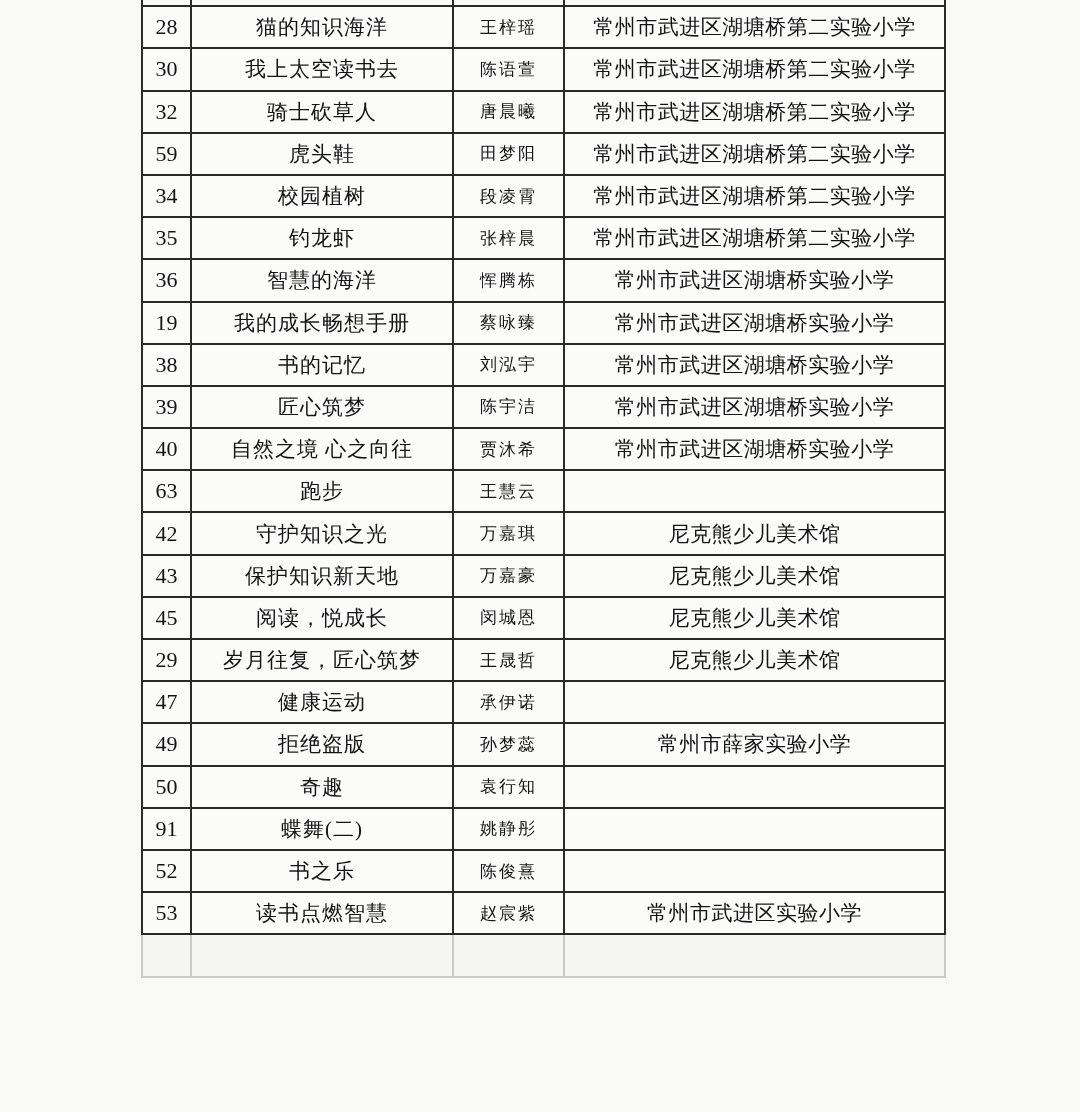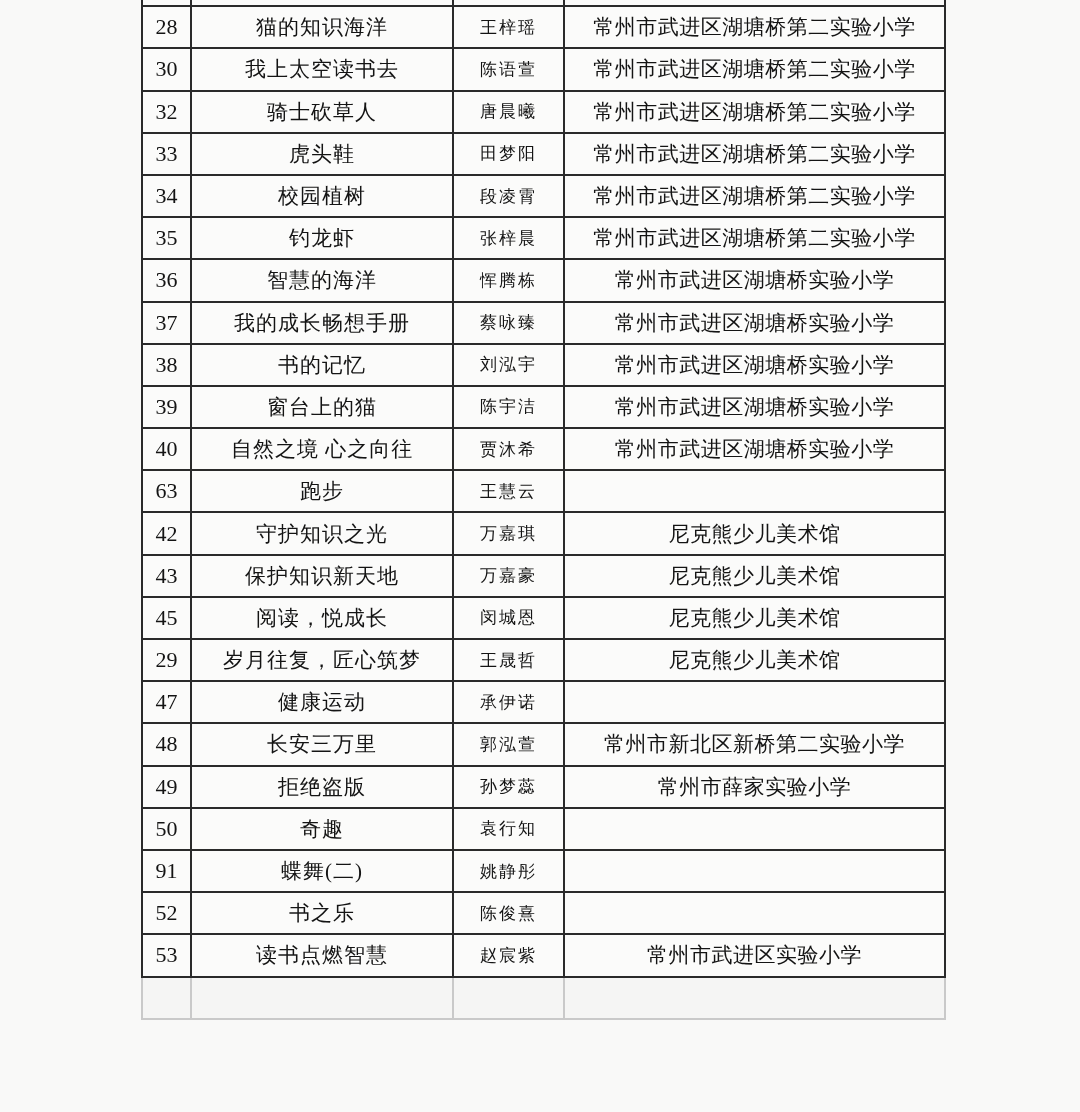--- a/index.html
+++ b/index.html
@@ -80,21 +80,21 @@
 
 
         <tr>
           <td class="no">32</td>
           <td class="title">骑士砍草人</td>
           <td class="name">唐晨曦</td>
           <td class="school">常州市武进区湖塘桥第二实验小学</td>
         </tr>
 
         <tr>
-          <td class="no">33</td>
+          <td class="no">59</td>
           <td class="title">虎头鞋</td>
           <td class="name">田梦阳</td>
           <td class="school">常州市武进区湖塘桥第二实验小学</td>
         </tr>
 
         <tr>
           <td class="no">34</td>
           <td class="title">校园植树</td>
           <td class="name">段凌霄</td>
           <td class="school">常州市武进区湖塘桥第二实验小学</td>
@@ -108,36 +108,36 @@
         </tr>
 
         <tr>
           <td class="no">36</td>
           <td class="title">智慧的海洋</td>
           <td class="name">恽腾栋</td>
           <td class="school">常州市武进区湖塘桥实验小学</td>
         </tr>
 
         <tr>
-          <td class="no">37</td>
+          <td class="no">19</td>
           <td class="title">我的成长畅想手册</td>
           <td class="name">蔡咏臻</td>
           <td class="school">常州市武进区湖塘桥实验小学</td>
         </tr>
 
         <tr>
           <td class="no">38</td>
           <td class="title">书的记忆</td>
           <td class="name">刘泓宇</td>
           <td class="school">常州市武进区湖塘桥实验小学</td>
         </tr>
 
         <tr>
           <td class="no">39</td>
-          <td class="title">窗台上的猫</td>
+          <td class="title">匠心筑梦</td>
           <td class="name">陈宇洁</td>
           <td class="school">常州市武进区湖塘桥实验小学</td>
         </tr>
 
         <tr>
           <td class="no">40</td>
           <td class="title">自然之境 心之向往</td>
           <td class="name">贾沐希</td>
           <td class="school">常州市武进区湖塘桥实验小学</td>
         </tr>
@@ -178,26 +178,20 @@
           <td class="school">尼克熊少儿美术馆</td>
         </tr>
 
         <tr>
           <td class="no">47</td>
           <td class="title">健康运动</td>
           <td class="name">承伊诺</td>
           <td class="school"></td>
         </tr>
 
-        <tr>
-          <td class="no">48</td>
-          <td class="title">长安三万里</td>
-          <td class="name">郭泓萱</td>
-          <td class="school">常州市新北区新桥第二实验小学</td>
-        </tr>
 
         <tr>
           <td class="no">49</td>
           <td class="title">拒绝盗版</td>
           <td class="name">孙梦蕊</td>
           <td class="school">常州市薛家实验小学</td>
         </tr>
 
         <tr>
           <td class="no">50</td>

